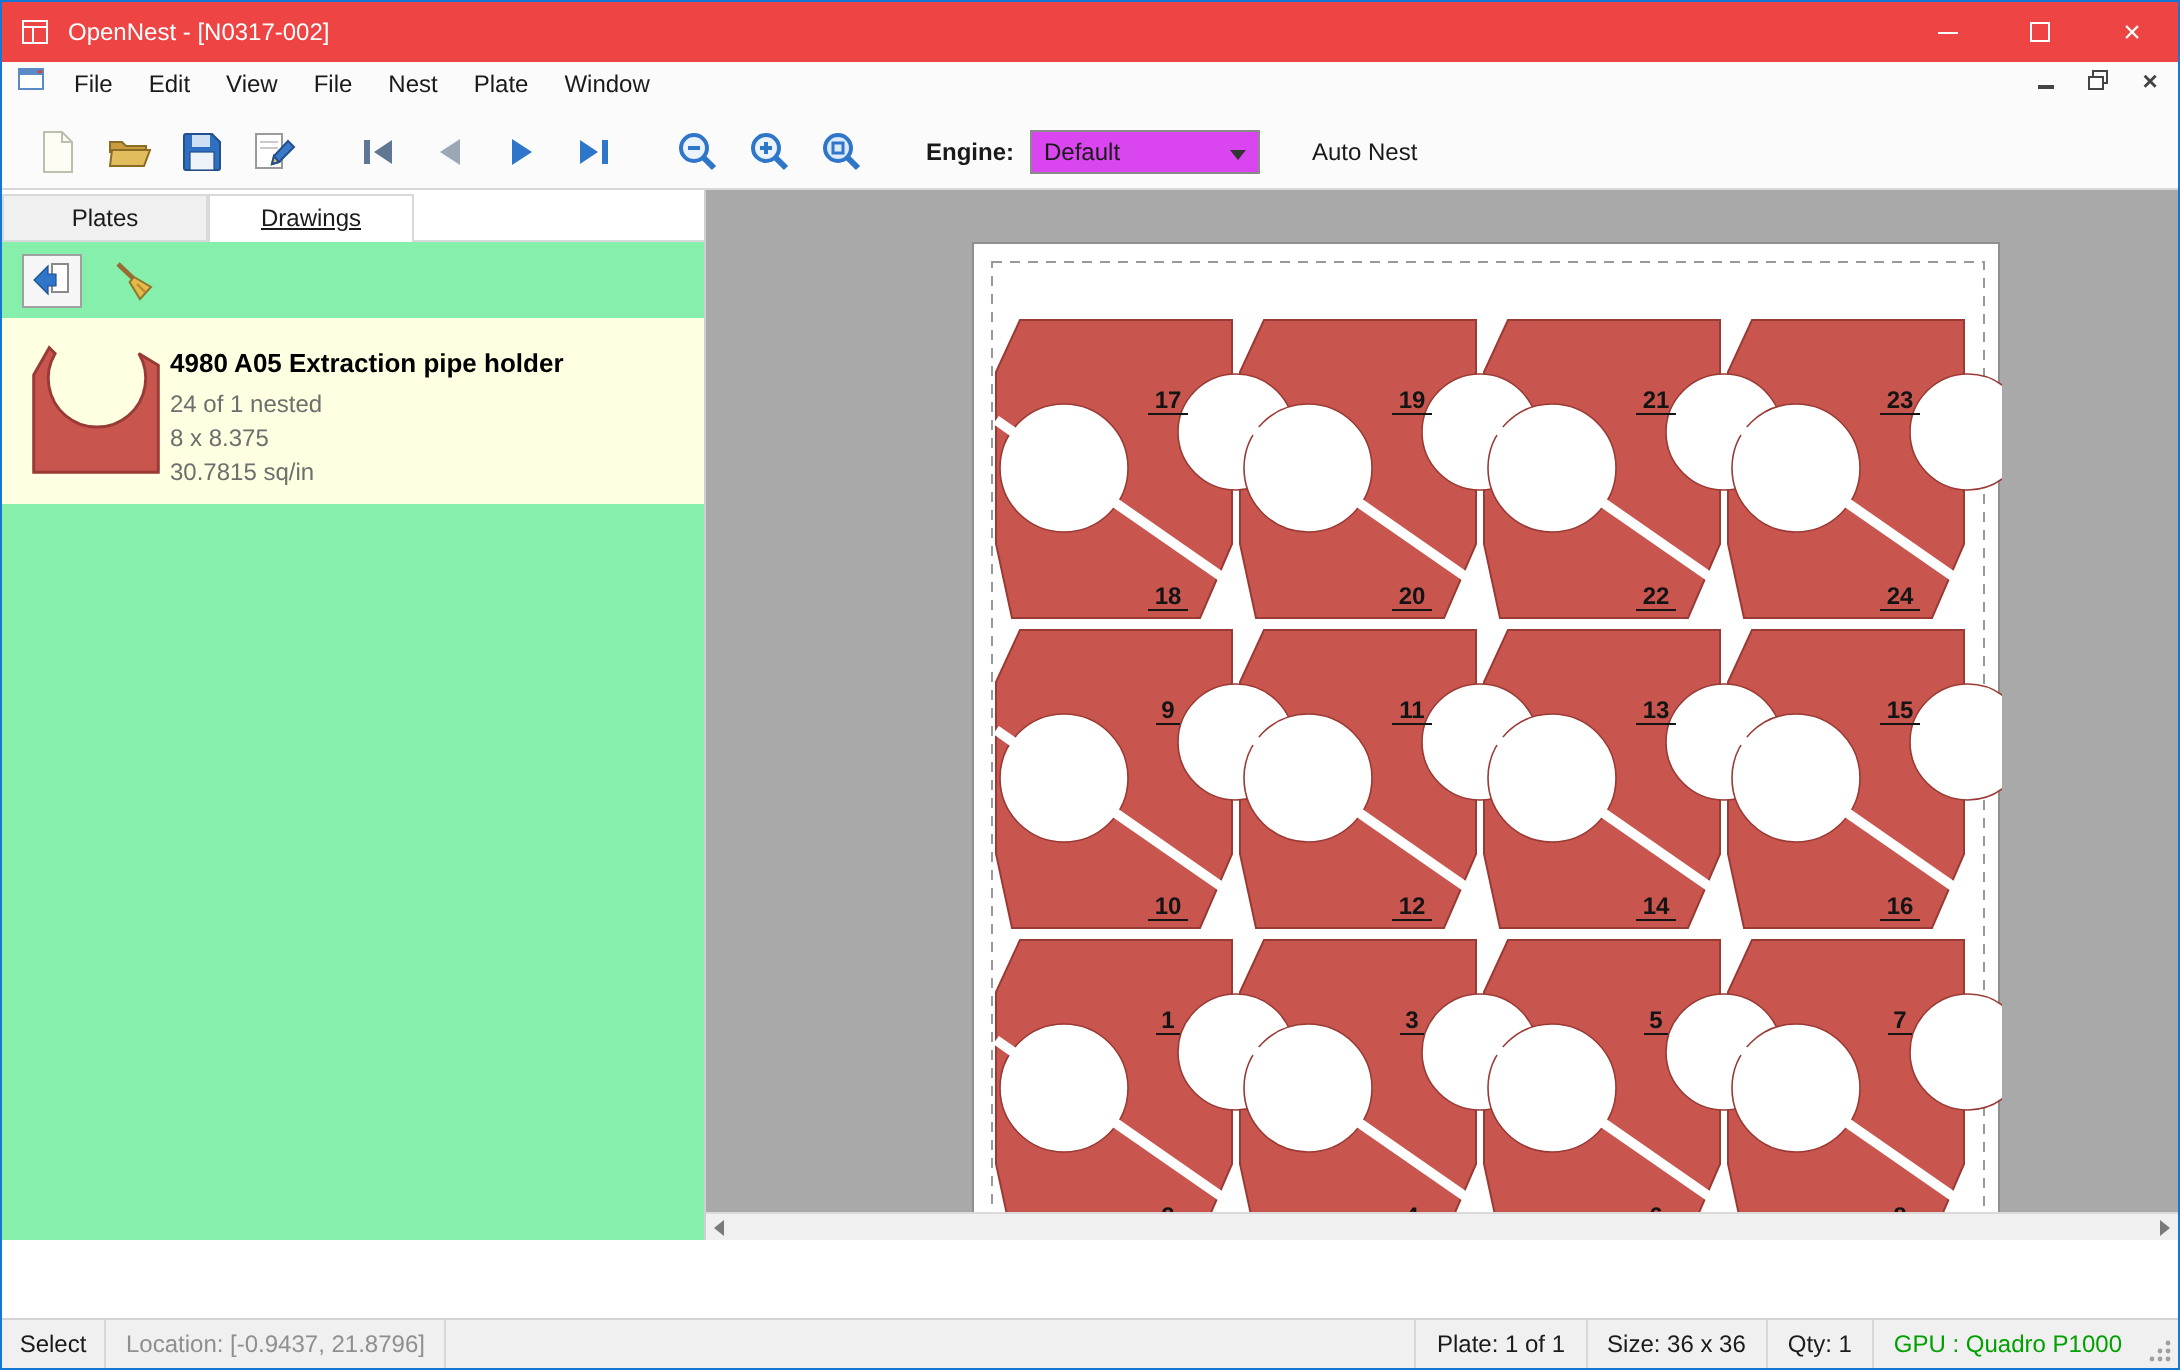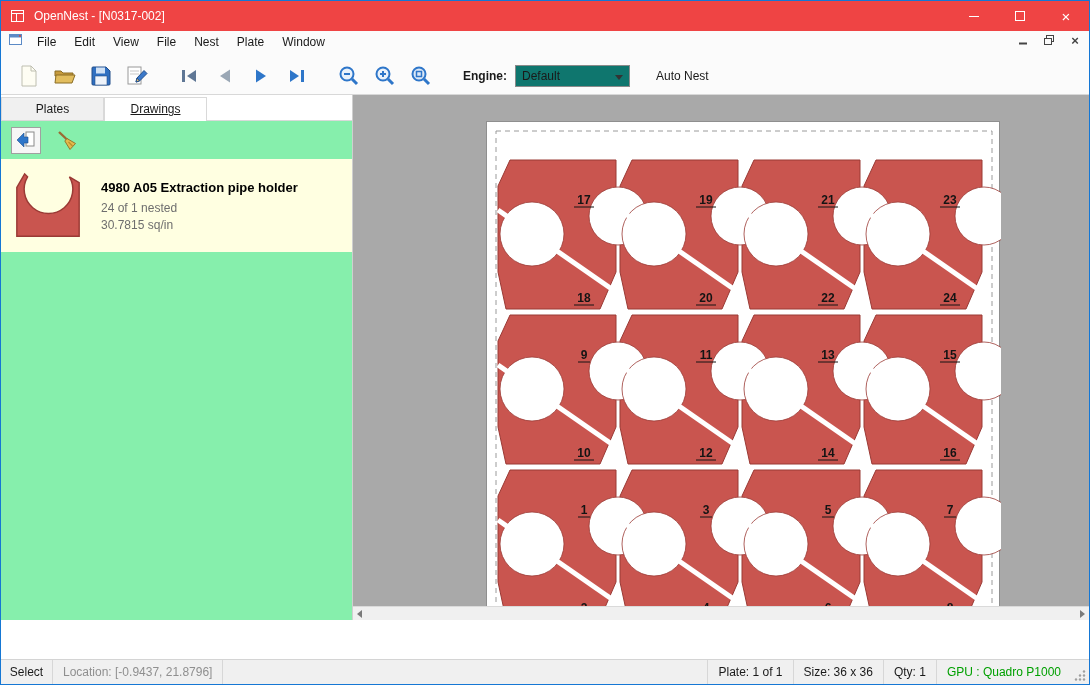--- a/index.html
+++ b/index.html
@@ -27,36 +27,36 @@
   .menu-item { padding:4px 9px; cursor:default; }
   .menubar .spacer { flex:1; }
   .mdi-btn { width:24px; height:18px; display:flex; align-items:center; justify-content:center; color:#444; margin-right:2px; }
   .mdi-btn.close-x { font-size:13px; font-weight:bold; }
 
   
   .toolbar { height:38px; background:#fbfbfb; border-bottom:1px solid #d8d8d8; display:flex; align-items:center; padding-left:10px; flex:none; }
   .tbtn { width:36px; height:32px; border:none; background:transparent; display:flex; align-items:center; justify-content:center; padding:0; }
   .tgap { width:16px; }
   .engine-label { font-weight:bold; margin:0 8px 0 24px; }
-  .combo { width:115px; height:22px; background:#0f766e; border:1px solid #8a8a8a; display:flex; align-items:center; padding-left:6px; position:relative; }
+  .combo { width:115px; height:22px; background:#d946ef; border:1px solid #8a8a8a; display:flex; align-items:center; padding-left:6px; position:relative; }
   .combo-arrow { position:absolute; right:6px; top:9px; width:0; height:0; border-left:4px solid transparent; border-right:4px solid transparent; border-top:5px solid #333; }
   .autonest { margin-left:18px; padding:4px 8px; }
 
   
   .main { flex:1; display:flex; min-height:0; }
 
   .sidebar { width:352px; background:#86efac; border-right:1px solid #cfcfcf; display:flex; flex-direction:column; flex:none; }
   .tabstrip { display:flex; height:26px; padding-top:2px; background:#fff; border-bottom:1px solid #d9d9d9; }
   .tab { width:103px; text-align:center; line-height:22px; background:#f0f0f0; border:1px solid #d9d9d9; border-bottom:none; }
   .tab.active { background:#fff; margin-bottom:-1px; z-index:2; position:relative;text-decoration:underline; }
   .panel-toolbar { height:38px; display:flex; align-items:center; gap:10px; padding-left:10px; }
   .ptbtn { width:30px; height:27px; display:flex; align-items:center; justify-content:center; border:none; background:transparent; padding:0; }
   .ptbtn.framed { border:1px solid #a0a0a0; background:#f6f6f6; }
 
-  .drawing-item { background:#ffffe1; display:flex; padding:7px 10px; gap:16px; align-items:center; }
+  .drawing-item { background:#ffffe1; display:flex; padding:7px 10px; align-items:flex-end; }
   .drawing-thumb { flex:none; margin-top:2px; }
   .drawing-title { font-size:13px; font-weight:bold; margin:3px 0 5px 0; color:#000; }
   .drawing-line { font-size:12px; color:#6e6e6e; line-height:17px; }
 
   .canvas { flex:1; position:relative; background:#a9a9a9; overflow:hidden; }
   .plate { position:absolute; left:108px; top:26px; width:514px; height:509px; background:#fff; border:1px solid #8f8f8f;margin-left:25px; }
   .hscroll { position:absolute; left:0; right:0; bottom:0; height:14px; background:#f0f0f0; border-top:1px solid #dadada; display:flex; align-items:center; justify-content:space-between; padding:0 4px; }
   .harrow { width:0; height:0; border-top:4px solid transparent; border-bottom:4px solid transparent; }
   .harrow.left  { border-right:5px solid #7a7a7a; }
   .harrow.right { border-left:5px solid #7a7a7a; }
@@ -231,20 +231,21 @@
       </div>
       <div class="drawing-item">
         <span class="drawing-thumb">
           <svg width="74" height="74" viewBox="0 0 76 76">
             <path class="part-shape" d="M6,70 L6,20 L14,6 L17,9 A25,25 0 1 0 60,9 L70,15 L70,70 Z" fill="#c9554f" stroke="#9a3a35" stroke-width="1.5"></path>
           </svg>
         </span>
         <div>
           <div class="drawing-title">4980 A05 Extraction pipe holder</div>
           <div class="drawing-line">24 of 1 nested</div>
+          <div class="drawing-line">8 x 8.375</div>
           <div class="drawing-line">30.7815 sq/in</div>
         </div>
       </div>
     </div>
 
     <div class="canvas">
       <div class="plate">
         <svg id="nest-svg" width="514" height="509" viewBox="0 0 514 509">
           <rect x="9" y="9" width="496" height="491" fill="none" stroke="#9a9a9a" stroke-dasharray="5 4"></rect>
         <g>

